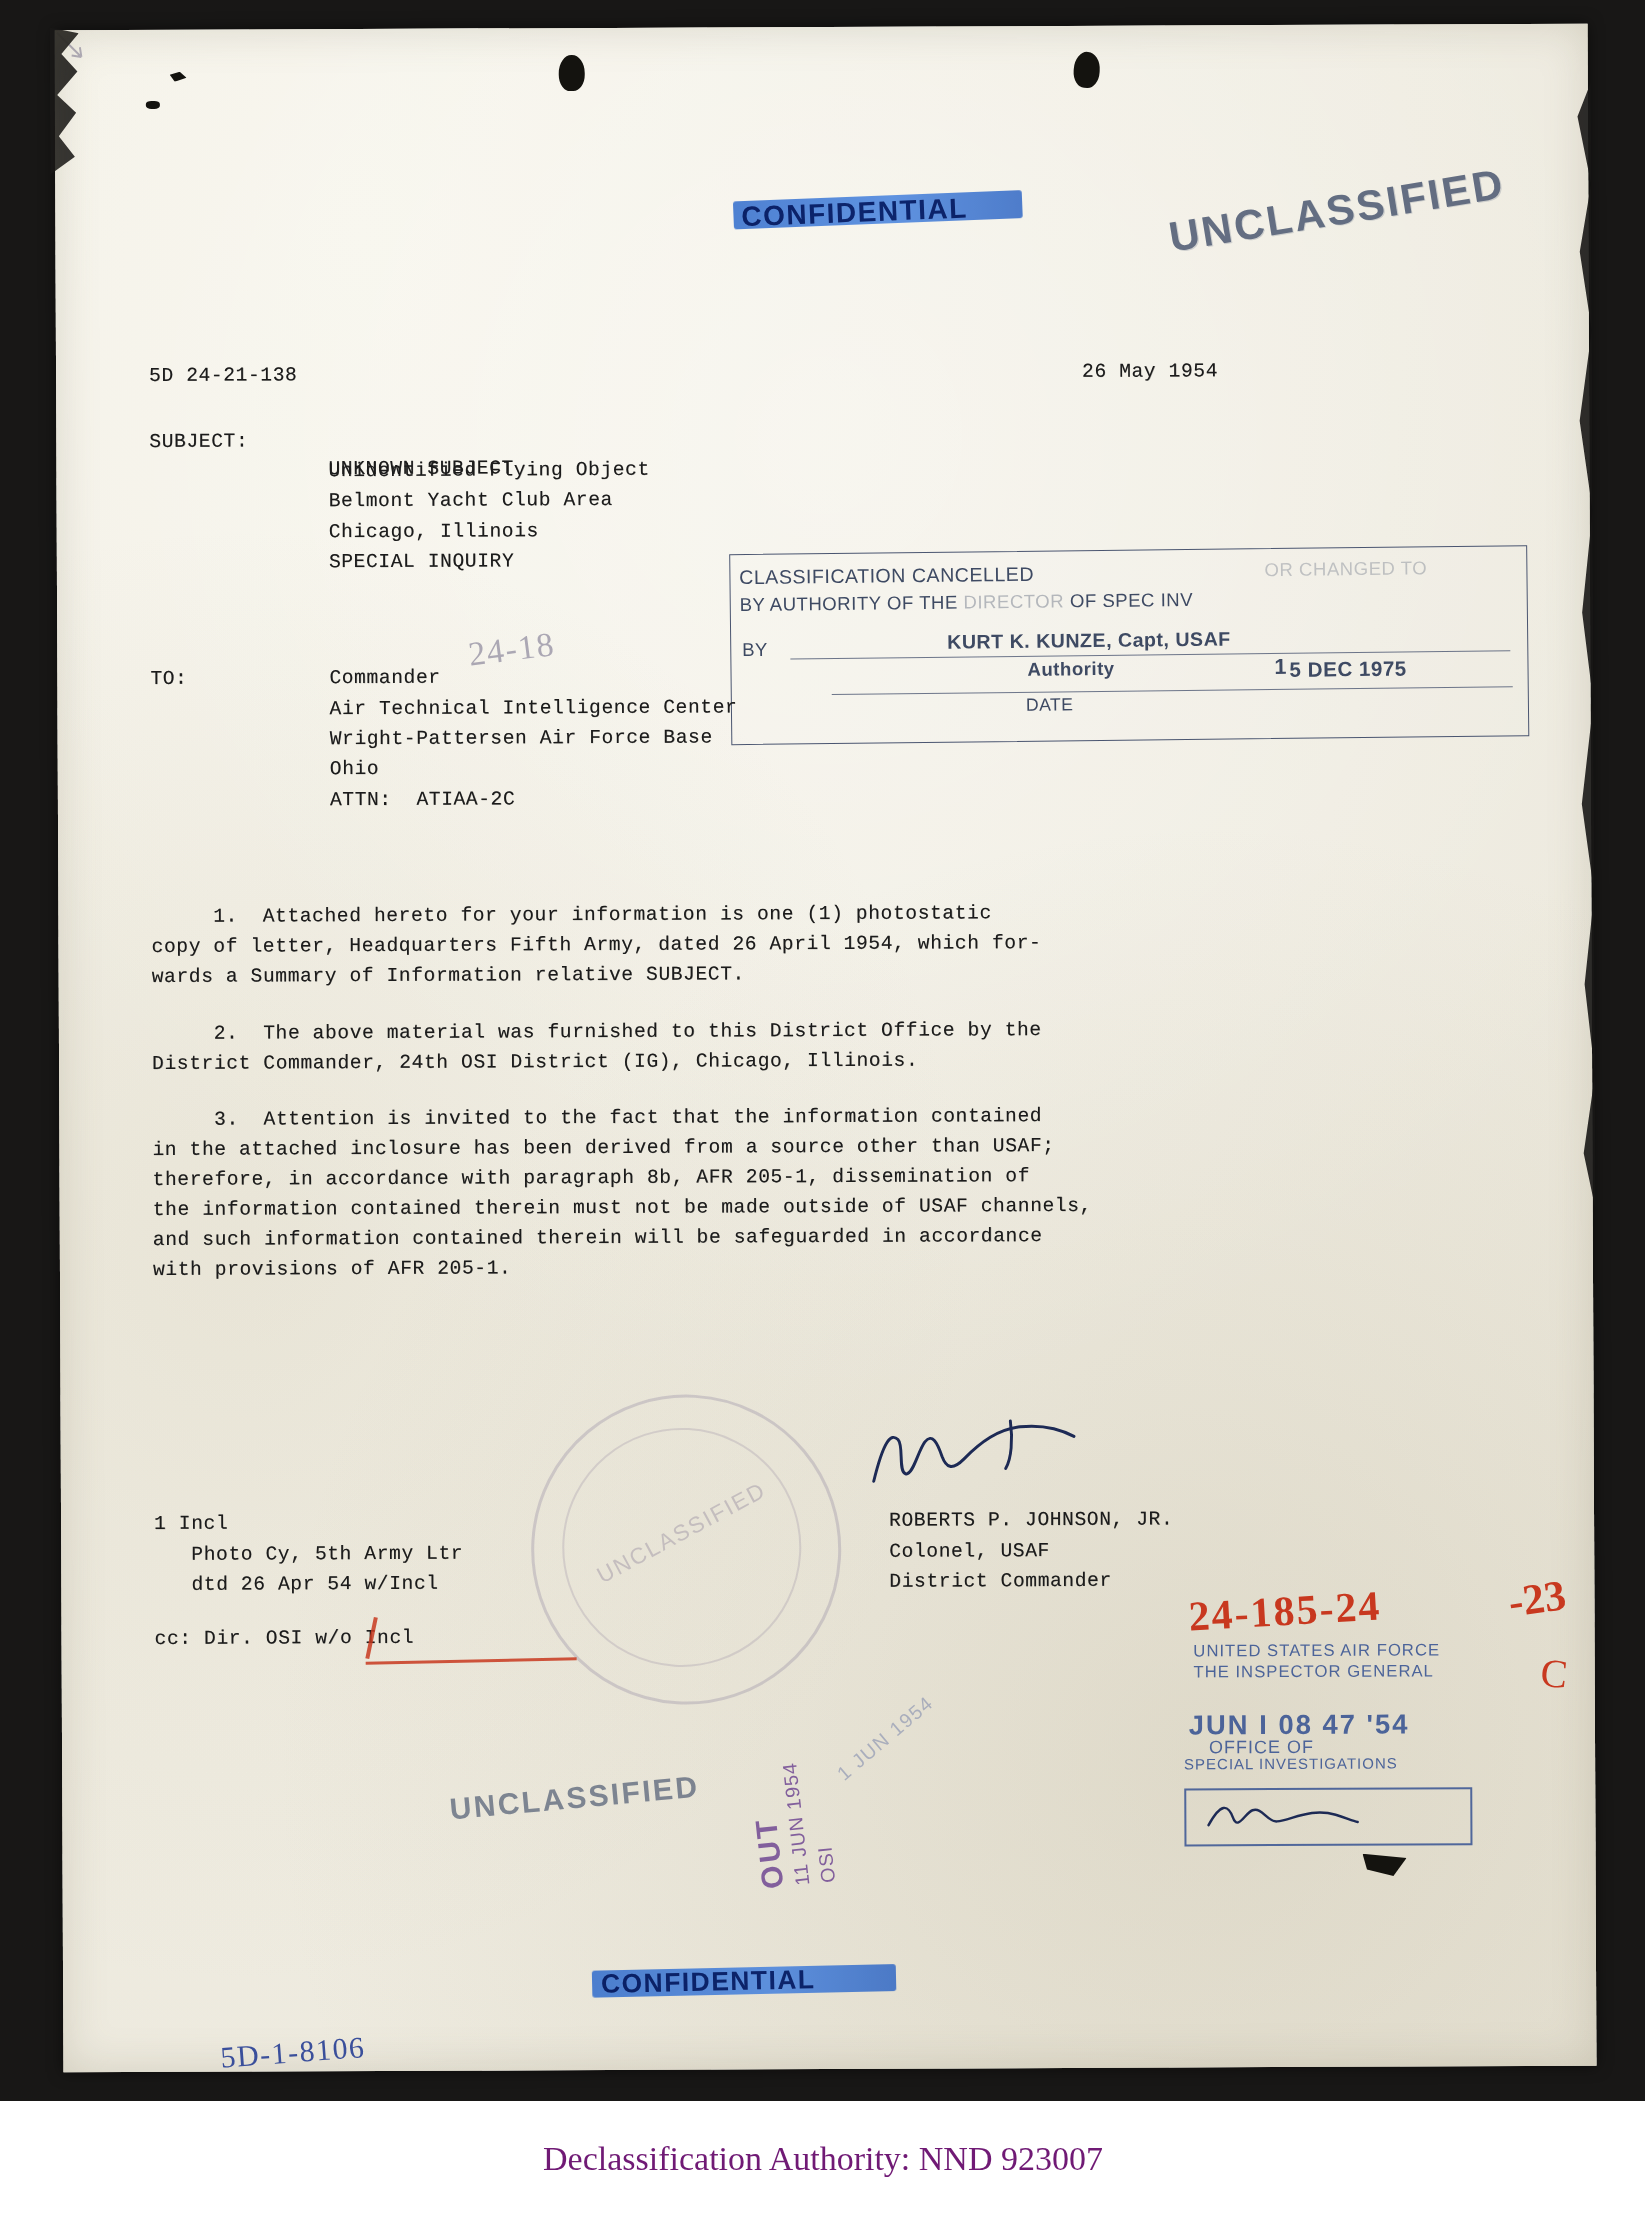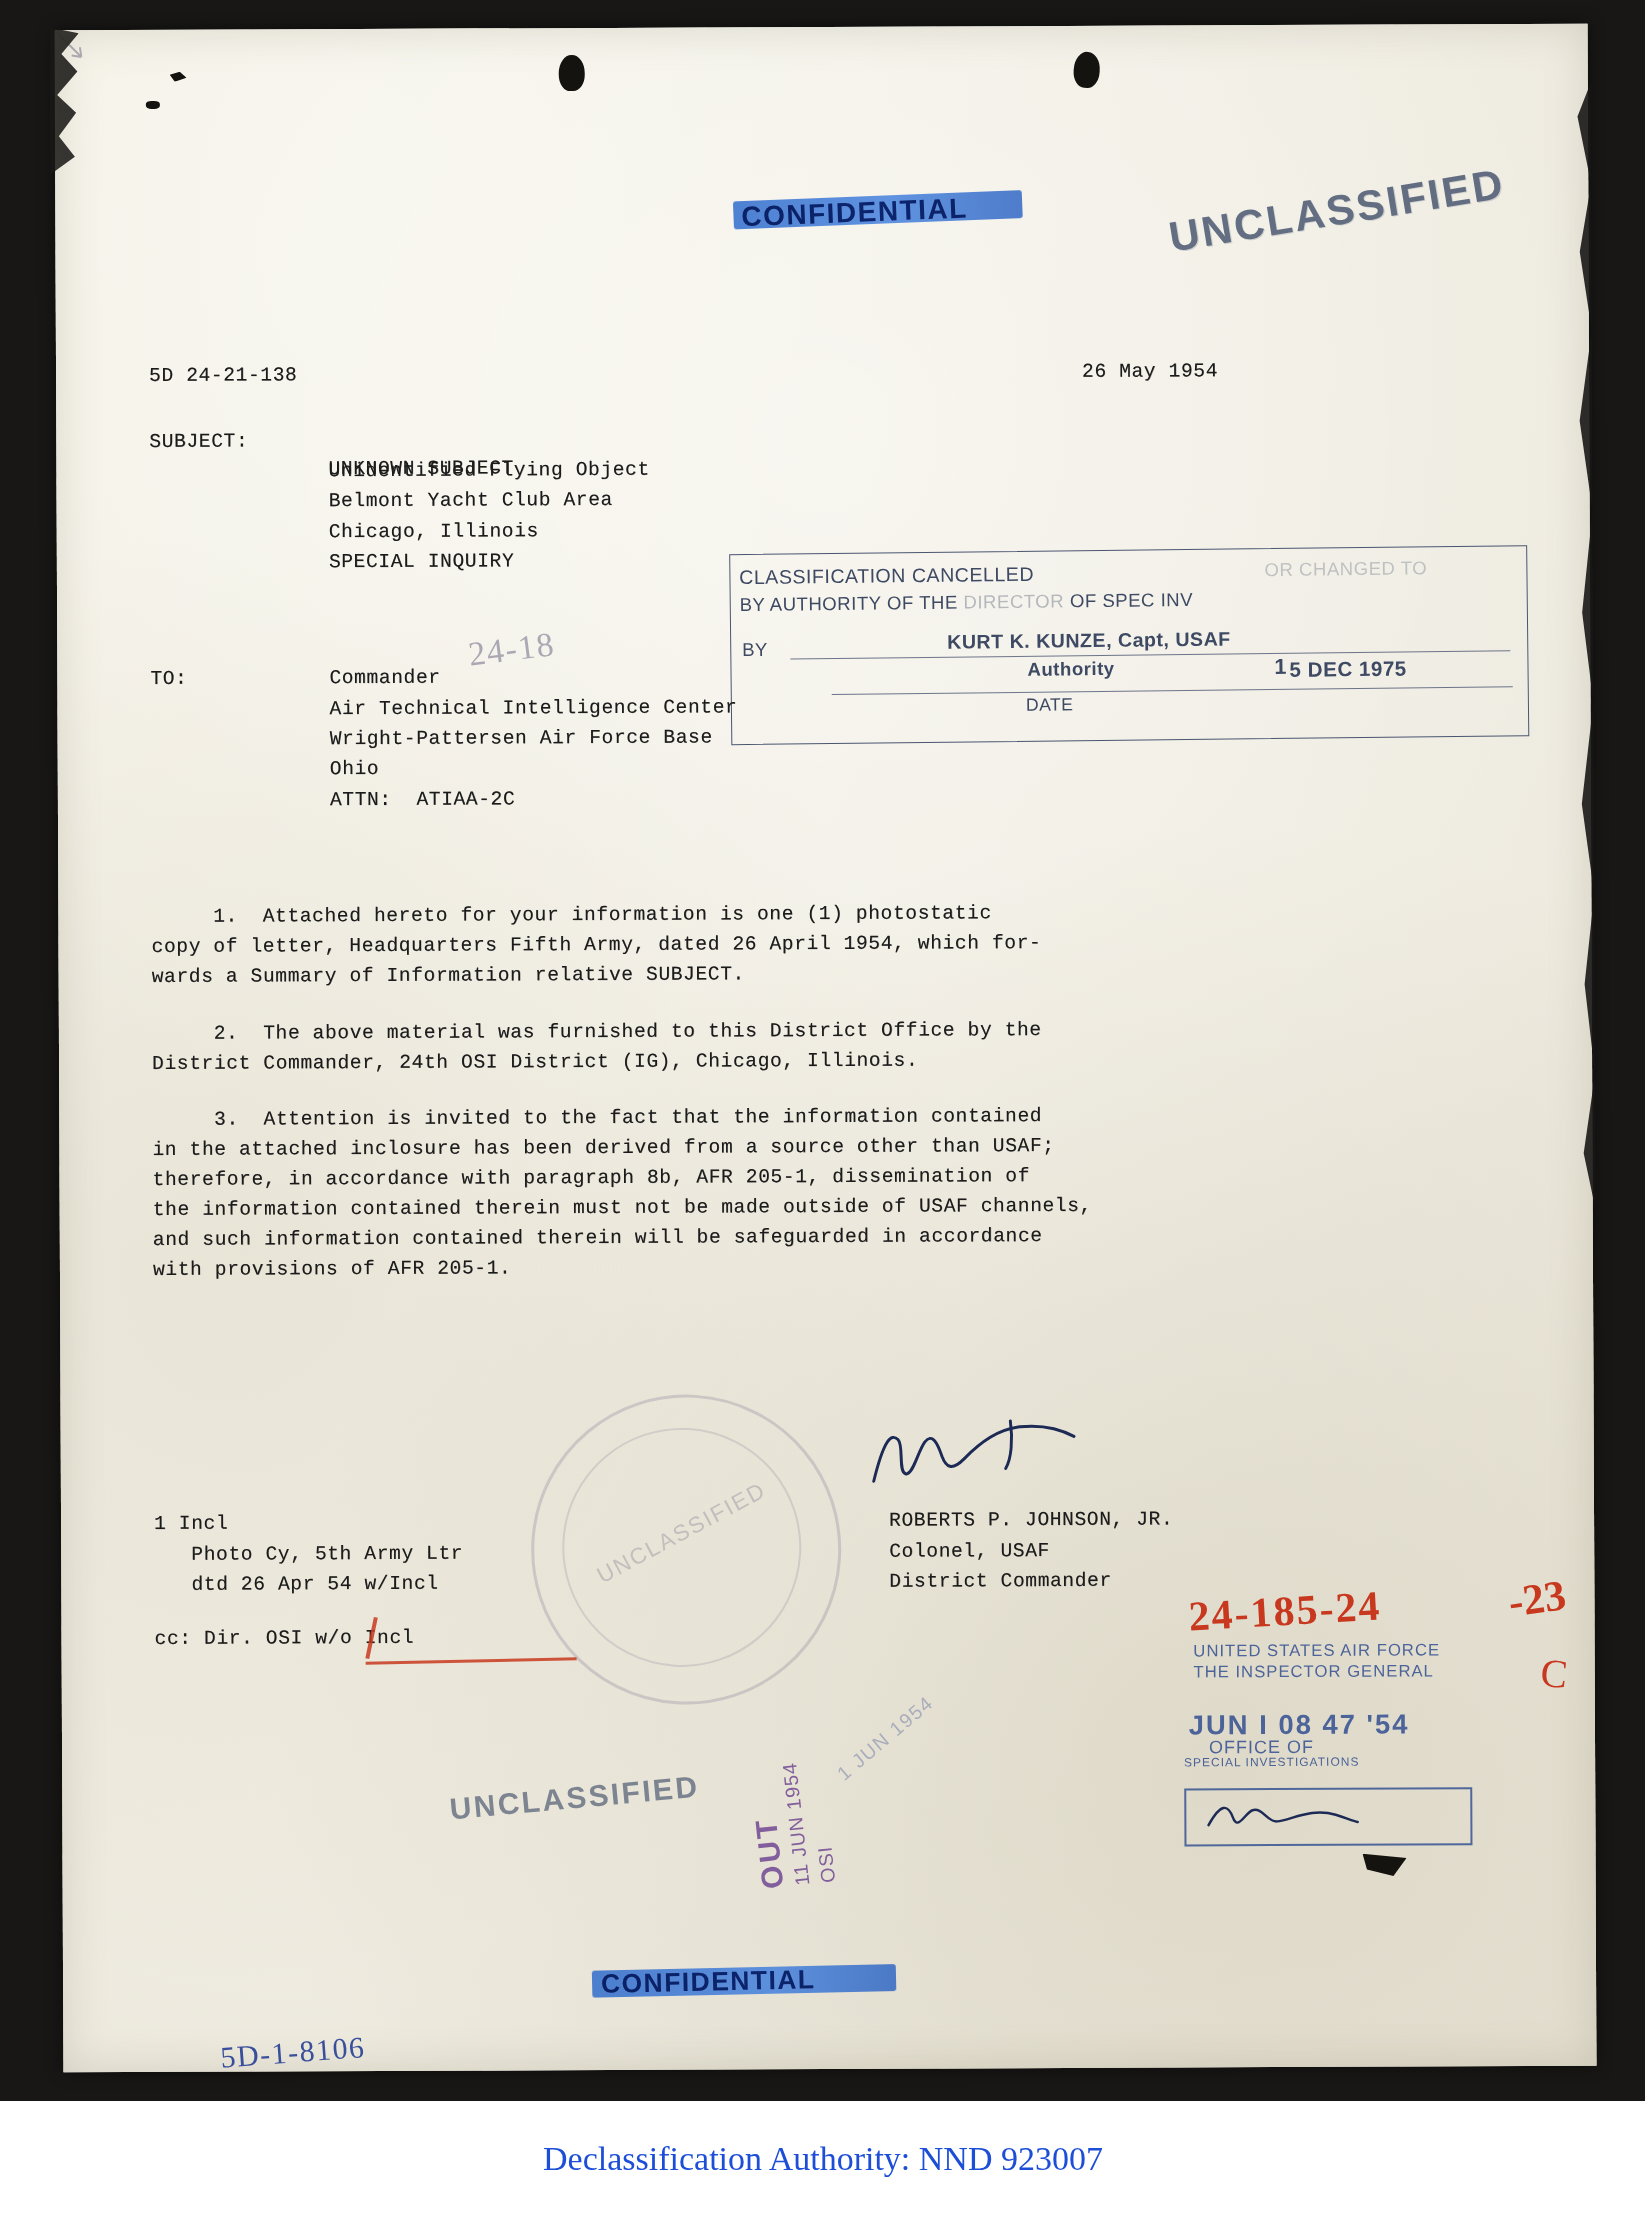--- a/index.html
+++ b/index.html
@@ -318,21 +318,21 @@
     left: 1117px; top: 1616px;
     width: 304px; height: 122px;
     color: #2c4a8f;
     font-family: "Liberation Sans", sans-serif;
     opacity: .82;
   }
   #recv-stamp .r1 { position:absolute; left: 14.7px; top: 0px; font-size: 16.7px; letter-spacing: 1px; }
   #recv-stamp .r2 { position:absolute; left: 14.7px; top: 20.6px; font-size: 16.7px; letter-spacing: 1px; }
   #recv-stamp .r3 { position:absolute; left: 9.8px; top: 59px; font-size: 27.4px; font-weight: bold; letter-spacing: 2px; margin-top: 9px; }
   #recv-stamp .r4 { position:absolute; left: 30px; top: 96px; font-size: 18px; letter-spacing: 1px; }
-  #recv-stamp .r5 { position:absolute; left: 4.9px; top: 114px; font-size: 12px; letter-spacing: 1px; }
+  #recv-stamp .r5 { position:absolute; left: 4.9px; top: 114px; font-size: 15px; letter-spacing: 1px; }
   #recv-box {
     position: absolute;
     left: 1122px; top: 1763px;
     width: 284px; height: 54px;
     border: 2px solid #2c4a8f;
     opacity: .8;
   }
   #recv-sig {
     position: absolute;
     left: 1141px; top: 1768px;
@@ -345,21 +345,21 @@
     left: 0; top: 2101px;
     width: 1646px; height: 115px;
     background: #ffffff;
     display: flex;
     align-items: center;
     justify-content: center;
   }
   #caption-text {
     font-family: "Liberation Serif", serif;
     font-size: 34px;
-    color: #1d4ed8;
+    color: #701a75;
   }
 </style>
 </head>
 <body>
 
 <div id="scan-frame">
 
   <div id="paper">
     <div class="paper-grain"></div>
     <div class="edge-shade"></div>

